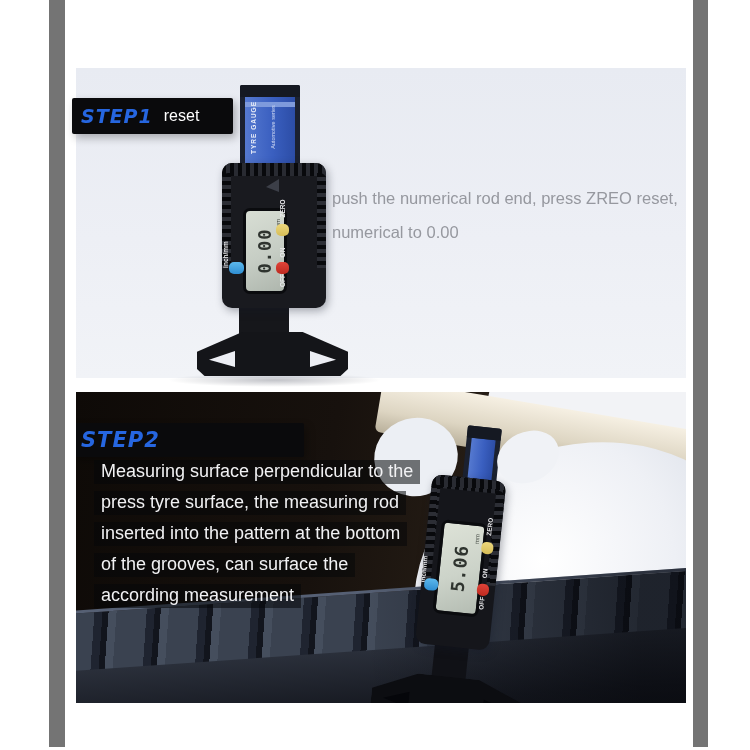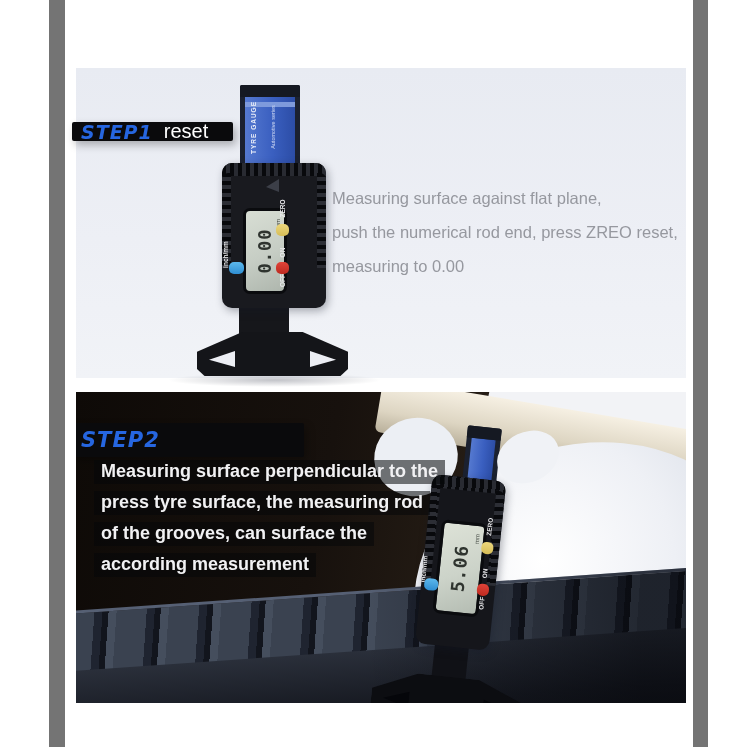--- a/index.html
+++ b/index.html
@@ -15,23 +15,23 @@
          font-size:31px;color:#808084;letter-spacing:0.5px;}
 
   
   .panel1{position:absolute;left:76px;top:68px;width:610px;height:310px;
           background:linear-gradient(180deg,#e8ebf2 0%,#edeff5 55%,#f1f3f7 100%);}
   .badge{position:absolute;display:flex;align-items:center;background:#0a0a0c;
          border-radius:2px;box-shadow:3px 4px 8px rgba(0,0,0,0.28);padding:0 12px 0 9px;}
   .badge .bstep{font-family:"DejaVu Sans",sans-serif;font-style:italic;font-weight:700;
                 color:#2666e0;letter-spacing:1px;}
   .badge .blabel{color:#ffffff;font-weight:400;}
-  .badge1{left:-4px;top:30px;width:140px;height:19px;margin-top:24px;}
+  .badge1{left:-4px;top:30px;width:140px;height:36px;}
   .badge1 .bstep{font-size:19px;}
-  .badge1 .blabel{font-size:20px;margin-left:11px;}
+  .badge1 .blabel{font-size:16px;margin-left:11px;}
 
   .s1text{position:absolute;left:256px;top:113px;width:350px;}
   .s1text p{margin:0;line-height:34px;font-size:16.5px;color:#96989f;}
 
   
   .gauge{position:absolute;}
   .rod{position:absolute;background:#1b2130;border-radius:2px;}
   .rod-cap{position:absolute;left:0;right:0;top:0;height:12px;background:#151922;border-radius:2px 2px 0 0;}
   .rod-blue{position:absolute;left:5px;right:5px;top:12px;bottom:0;
             background:linear-gradient(90deg,#5579d0,#3a5fc0 55%,#2c4da6);}
@@ -127,21 +127,21 @@
   .g2 .stem{left:64px;top:218px;width:34px;height:52px;background:#101116;}
   .g2 .flange{left:6px;top:252px;width:150px;height:42px;background:#0c0d11;}
   .g2 .hole{background:#05060a;}
   .ph-fingertip{position:absolute;left:420px;top:40px;width:64px;height:50px;background:#f0f2f6;
                 border-radius:50%;transform:rotate(-25deg);}
 
   .badge2{left:-4px;top:31px;width:211px;height:34px;}
   .badge2 .bstep{font-size:21px;}
   .badge2 .blabel{font-size:18px;margin-left:12px;}
 
-  .s2text{position:absolute;left:18px;top:64px;width:420px;font-weight:bold;}
+  .s2text{position:absolute;left:18px;top:64px;width:420px;}
   .s2text p{margin:0;height:31px;display:flex;align-items:center;}
   .s2text span{display:inline-block;background:rgba(6,7,10,0.55);padding:1px 7px 2px;
                font-size:18px;color:#f1f1f3;}
 
   .warm{position:absolute;left:65px;width:628px;top:711px;text-align:center;
         font-size:17px;color:#8d8d8f;}
 </style>
 </head>
 <body>
 
@@ -185,23 +185,22 @@
         <div class="btn blue"></div>
         <span class="vlabel vl-zero">ZERO</span>
         <div class="btn yellow"></div>
         <span class="vlabel vl-on">ON</span>
         <div class="btn red"></div>
         <span class="vlabel vl-off">OFF</span>
       </div>
     </div>
 
     <div class="s1text">
-      <p>Measuring surface against flat plane,</p>
       <p>push the numerical rod end, press ZREO reset,</p>
-      <p>measuring to 0.00</p>
+      <p>numerical to 0.00</p>
     </div>
   </section>
 
   <section class="photo">
     <div class="ph-base"></div>
     <div class="ph-archlight"></div>
     <div class="ph-fender"></div>
     <div class="ph-glove"></div>
     <div class="ph-finger2"></div>
     <div class="ph-tire">
@@ -244,20 +243,23 @@
     </div>
 
     <div class="s2text">
       <p>
           <span>Measuring surface perpendicular to the</span>
         </p>
       <p>
           <span>press tyre surface, the measuring rod</span>
         </p>
       <p>
+          <span>inserted into the pattern at the bottom</span>
+        </p>
+      <p>
           <span>of the grooves, can surface the</span>
         </p>
       <p>
           <span>according measurement</span>
         </p>
     </div>
   </section>
 
 
 </div>

